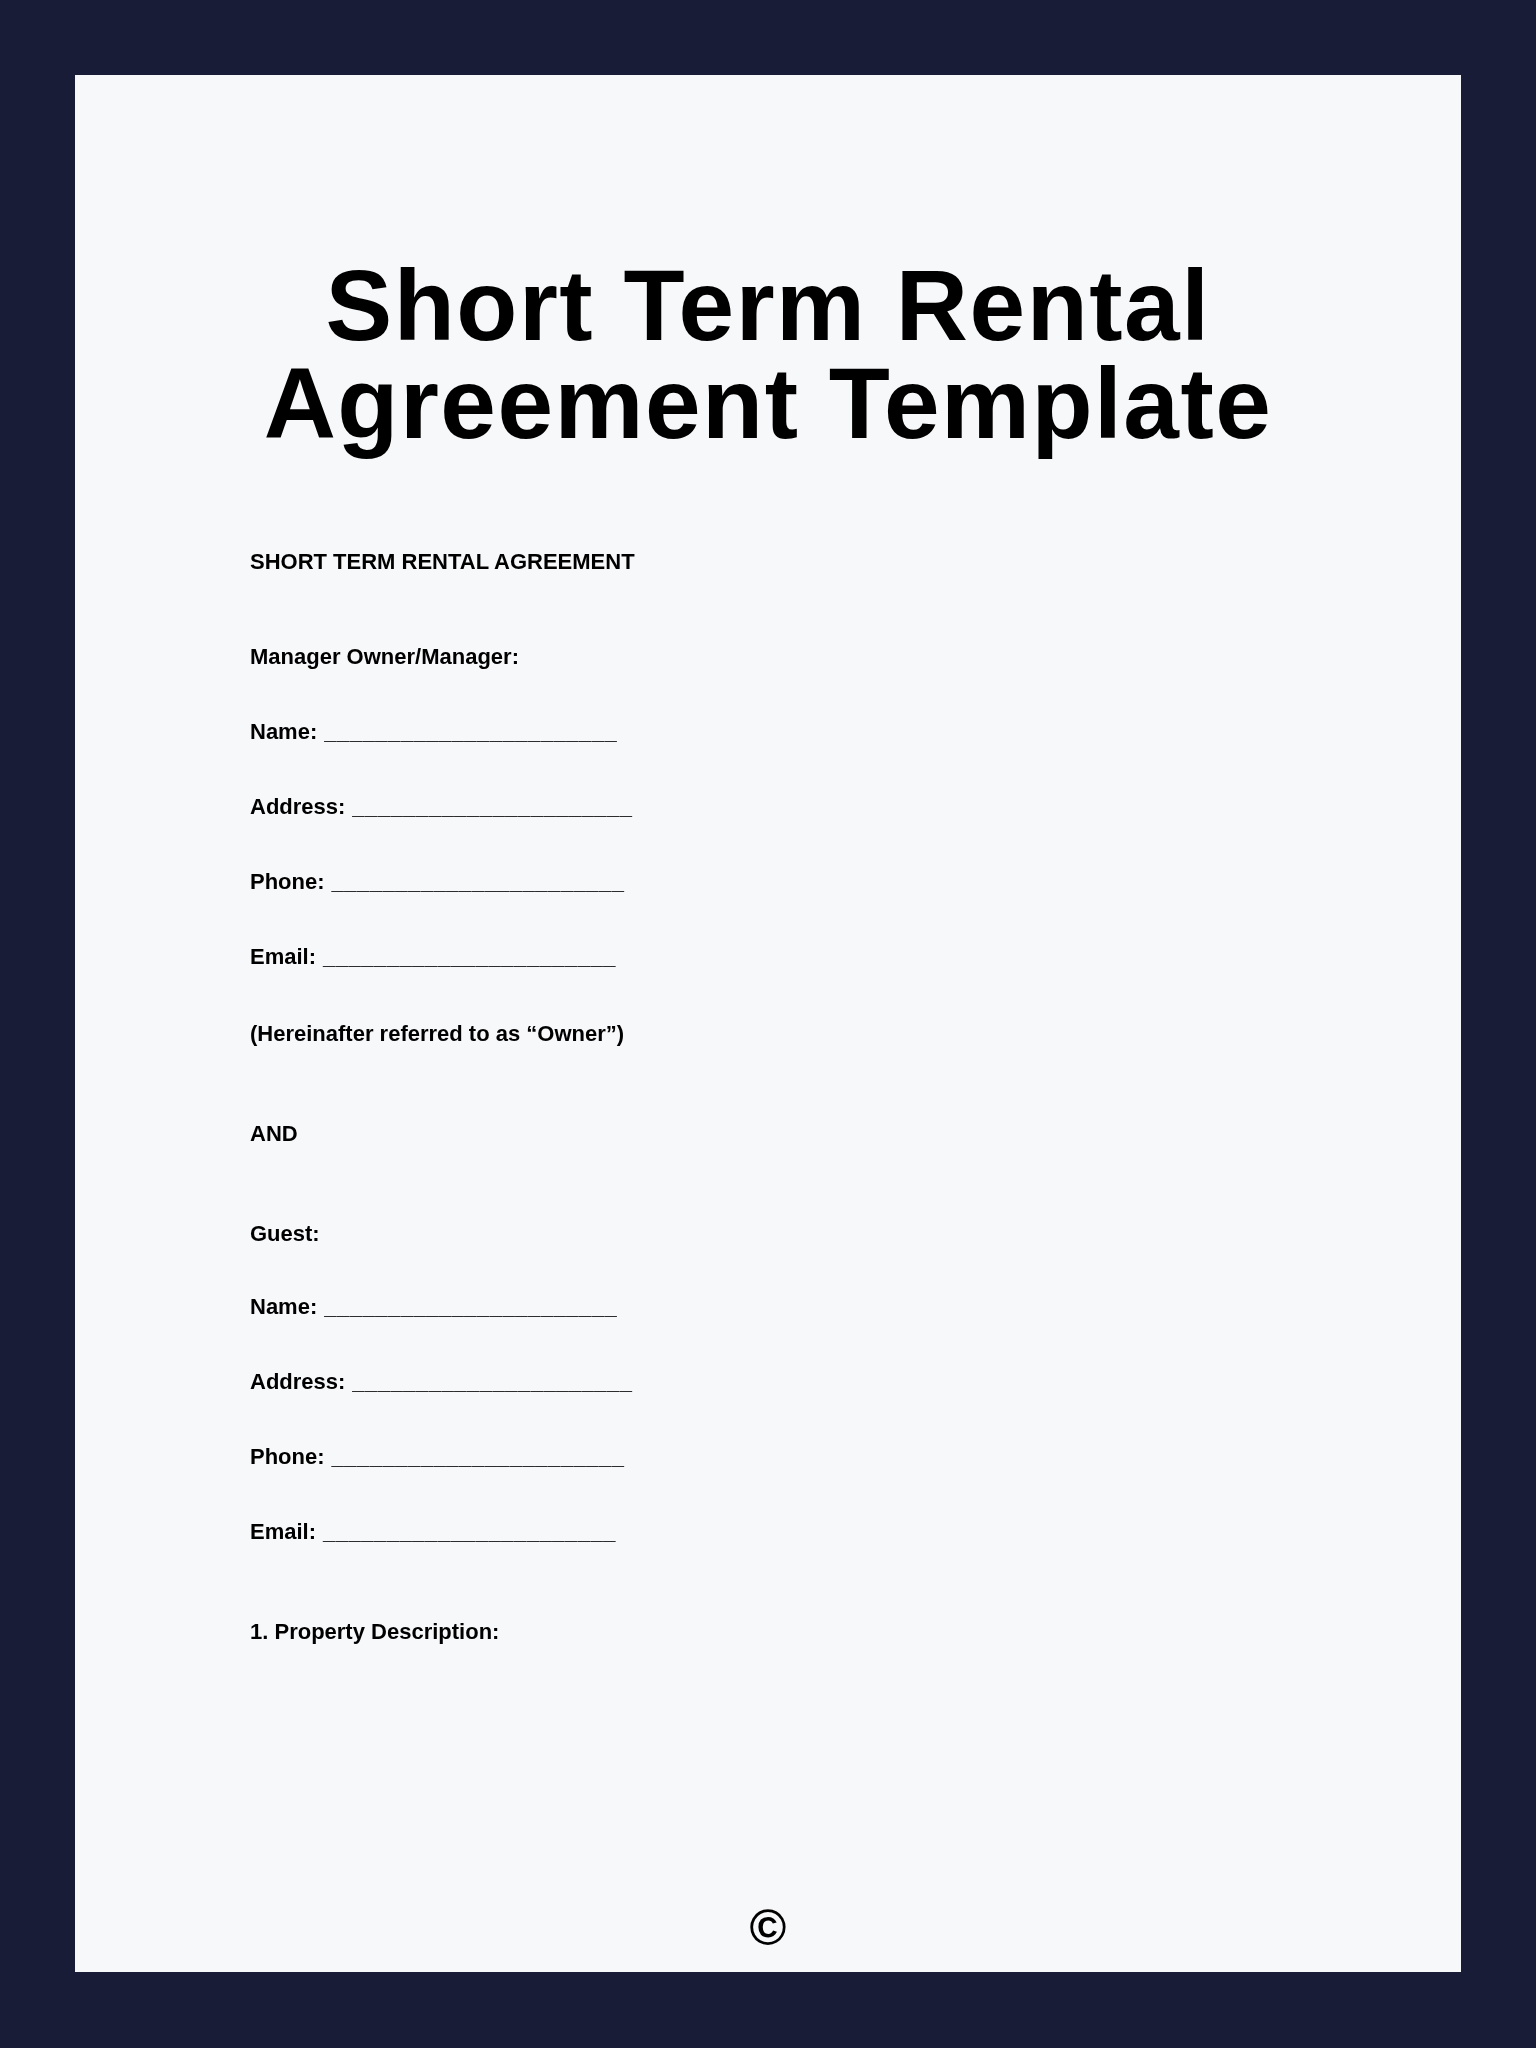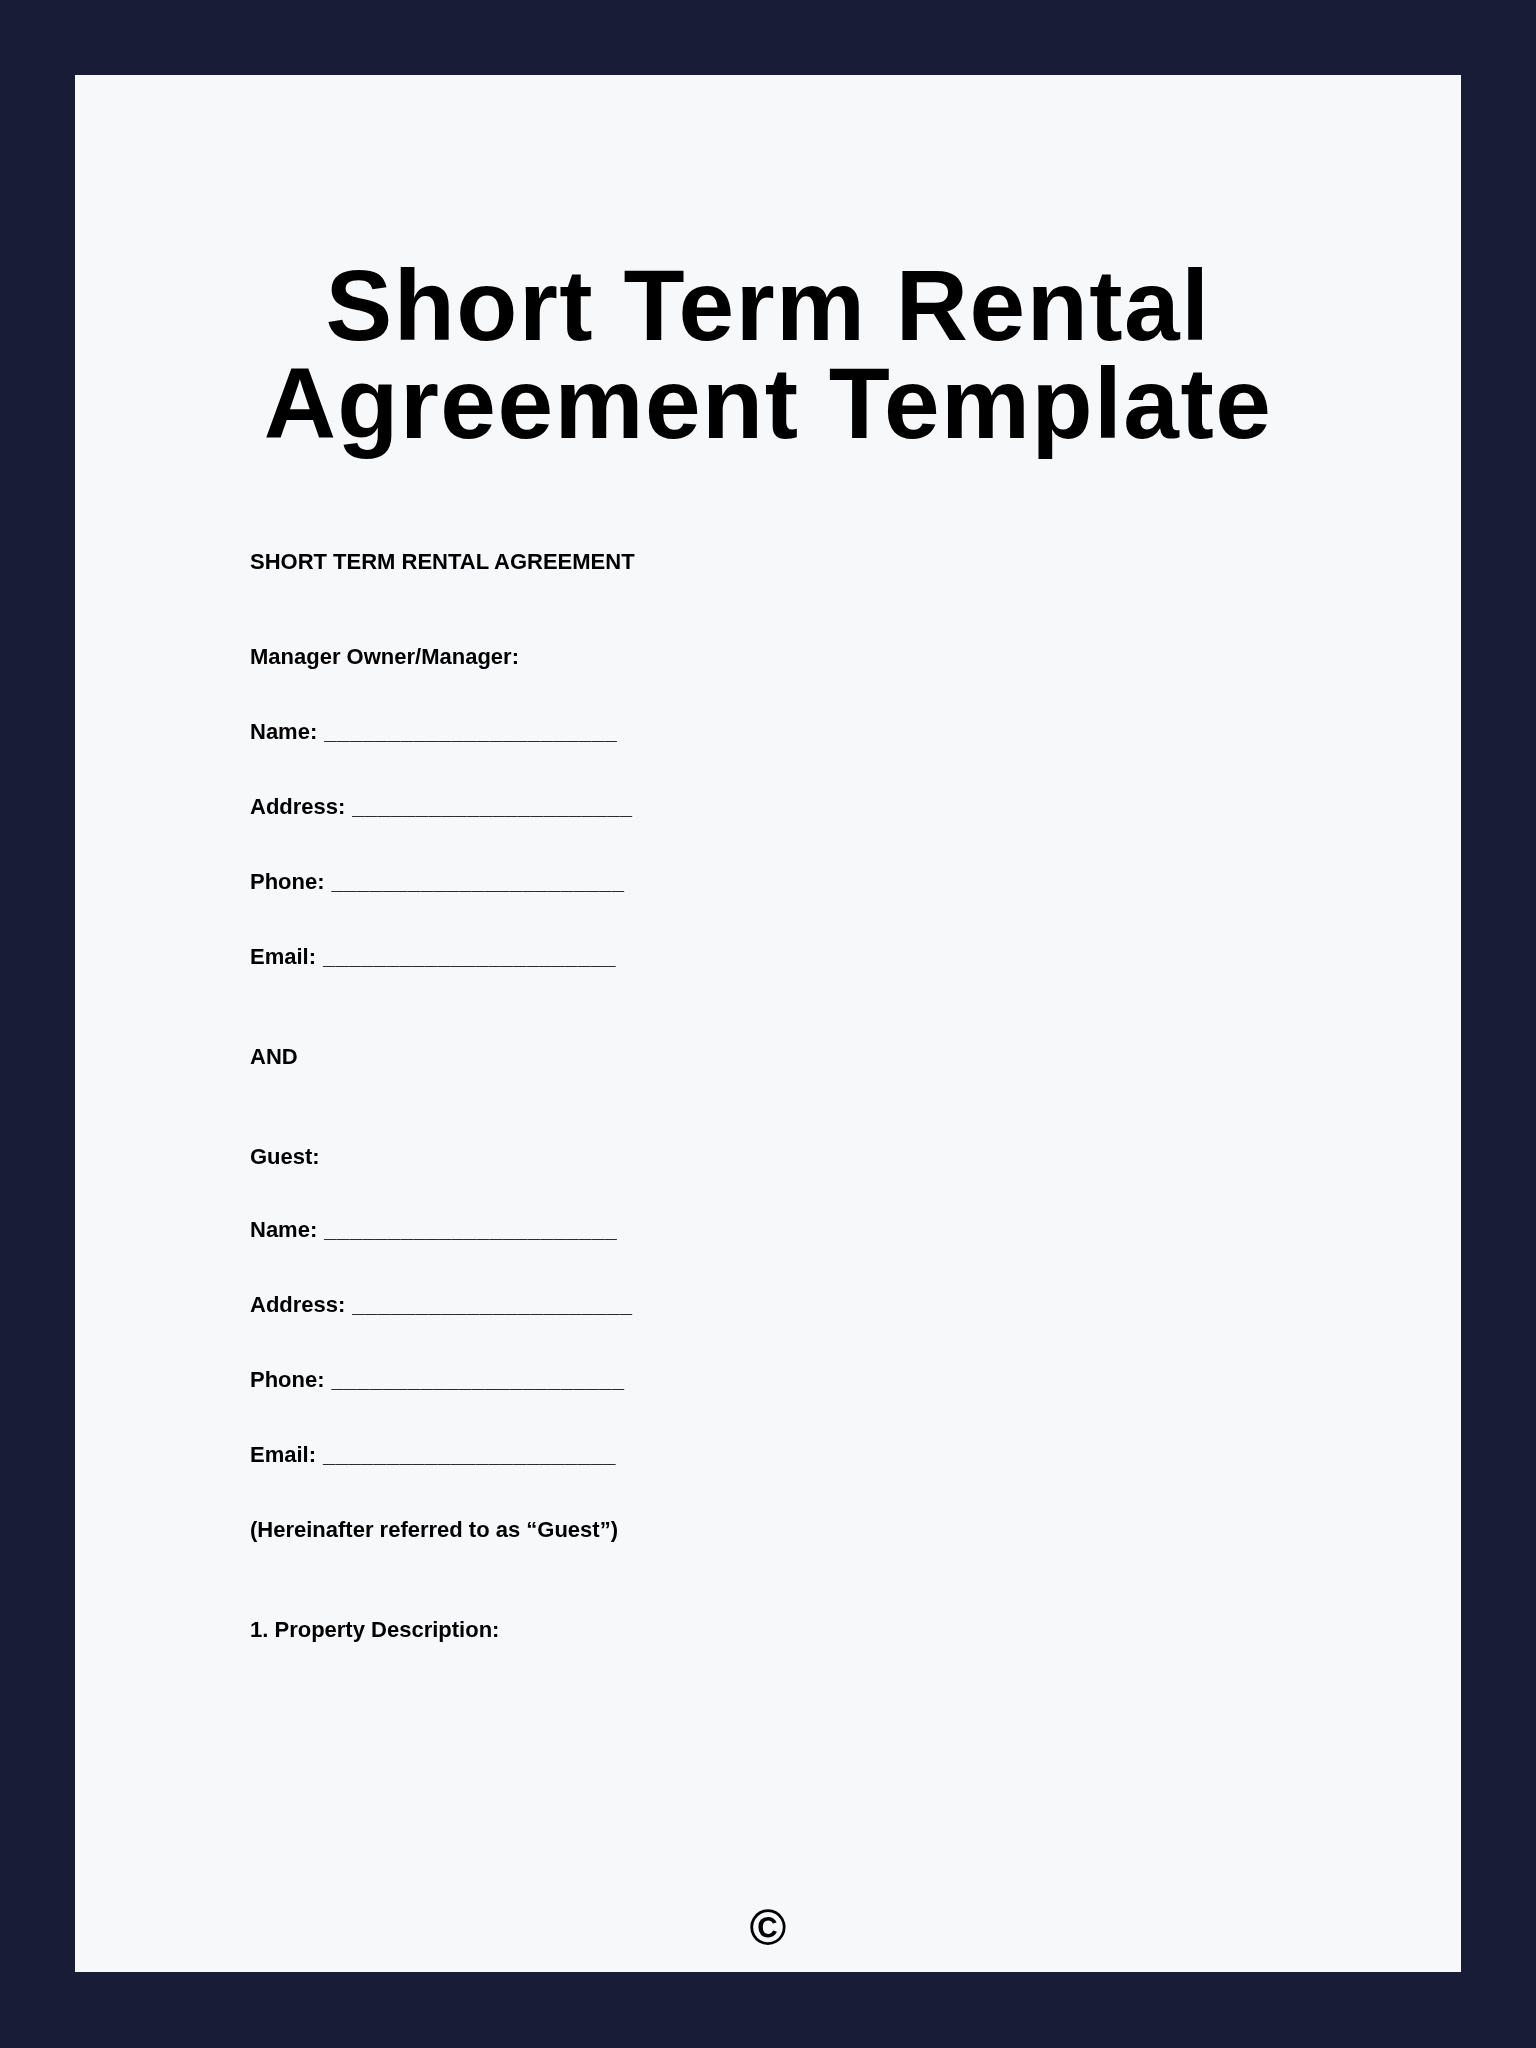--- a/index.html
+++ b/index.html
@@ -85,31 +85,31 @@
       <h2 class="bodytext mt96">SHORT TERM RENTAL AGREEMENT</h2>
 
 
       <p class="bodytext mt67">Manager Owner/Manager:</p>
 
       <p class="bodytext mt47"><span class="field-label">Name:</span><span class="field-blank">_______________________</span></p>
       <p class="bodytext mt47"><span class="field-label">Address:</span><span class="field-blank">______________________</span></p>
       <p class="bodytext mt47"><span class="field-label">Phone:</span><span class="field-blank">_______________________</span></p>
       <p class="bodytext mt47"><span class="field-label">Email:</span><span class="field-blank">_______________________</span></p>
 
+      <p class="bodytext mt49">(Hereinafter referred to as “Owner”)</p>
 
       <p class="bodytext mt72">AND</p>
 
       <p class="bodytext mt72">Guest:</p>
 
       <p class="bodytext mt45"><span class="field-label">Name:</span><span class="field-blank">_______________________</span></p>
       <p class="bodytext mt47"><span class="field-label">Address:</span><span class="field-blank">______________________</span></p>
       <p class="bodytext mt47"><span class="field-label">Phone:</span><span class="field-blank">_______________________</span></p>
       <p class="bodytext mt47"><span class="field-label">Email:</span><span class="field-blank">_______________________</span></p>
 
-      <p class="bodytext mt47">(Hereinafter referred to as “Guest”)</p>
 
       <p class="bodytext mt72">1. Property Description:</p>
 
     </div>
 
     <div class="footer-mark">©</div>
 
   </div>
 </div>
 

